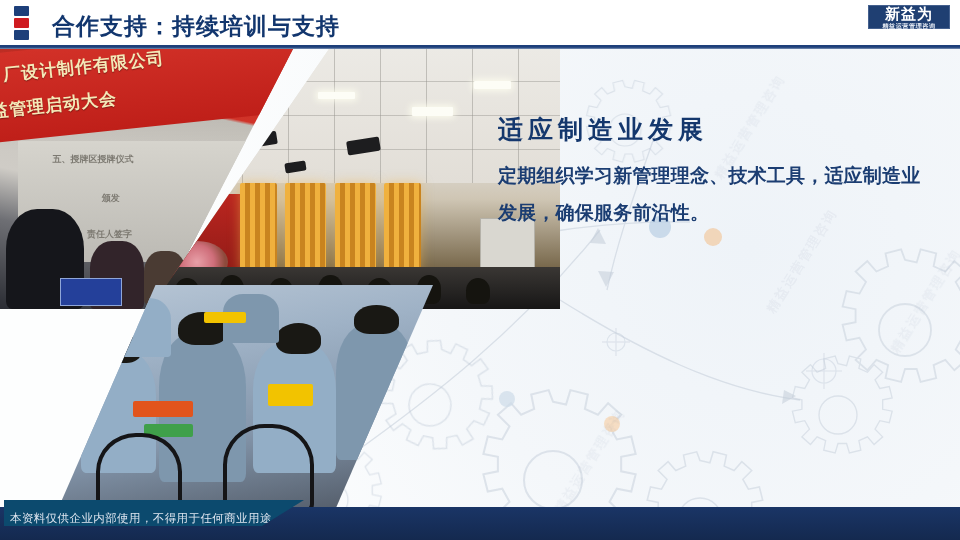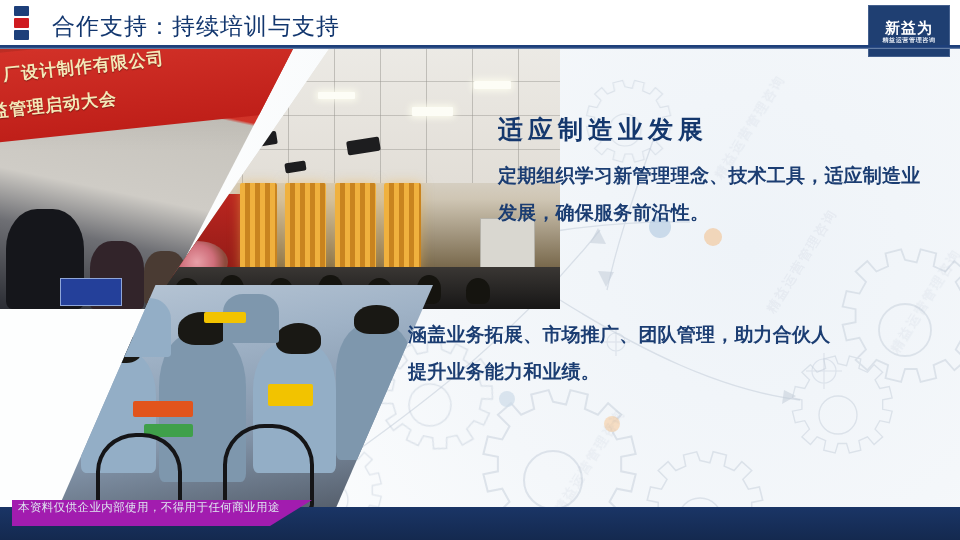--- a/index.html
+++ b/index.html
@@ -47,29 +47,29 @@
   .marks{
     position:absolute;left:14px;top:6px;
     display:flex;flex-direction:column;gap:2px;
   }
   .marks i{display:block;width:15px;height:10px;border-radius:1px;}
   .mk-a{background:#1d3f7a;}
   .mk-b{background:#cf1b20;}
   .mk-c{background:#1d3f7a;}
   .slide-title{
     position:absolute;left:52px;top:11px;
-    font-size:23px;font-weight:400;color:#12366e;
+    font-size:23px;font-weight:700;color:#12366e;
     letter-spacing:1px;
     white-space:nowrap;
   }
 
   
   .logo{
     position:absolute;right:10px;top:5px;
-    width:82px;height:52px;
+    width:82px;height:24px;
     background:#1f3f72;
     border:1px solid #44608e;
     display:flex;flex-direction:column;
     align-items:center;justify-content:center;
     box-sizing:border-box;
   }
   .logo-main{
     color:#ffffff;font-size:15px;font-weight:700;
     letter-spacing:1px;line-height:1;
   }
@@ -207,26 +207,26 @@
   
   .footer{
     position:absolute;left:0;bottom:0;width:960px;height:33px;
     background:#162f5e;
   }
   .footer-band{
     position:absolute;left:0;bottom:0;width:960px;height:33px;
     background:linear-gradient(to bottom,#1a3566,#14294f);
   }
   .footer-tab{
-    position:absolute;left:12px;bottom:14px;
+    position:absolute;left:4px;bottom:14px;
     width:300px;height:26px;
-    background:#a21caf;
+    background:#0c4a6e;
     -webkit-clip-path:polygon(0 0,100% 0,86% 100%,0 100%);
     clip-path:polygon(0 0,100% 0,86% 100%,0 100%);
-    display:flex;align-items:flex-start;
+    display:flex;align-items:flex-end;
   }
   .footer-text{
     color:#dfe6f0;font-size:11.5px;font-weight:400;
     letter-spacing:.4px;margin-left:6px;white-space:nowrap;
   }
 </style>
 </head>
 <body>
 
 <div id="slide">
@@ -290,20 +290,25 @@
 
   <div class="wm" style="left:742px;top:252px;">精益运营管理咨询</div>
   <div class="wm" style="left:690px;top:118px;">精益运营管理咨询</div>
   <div class="wm" style="left:866px;top:292px;">精益运营管理咨询</div>
   <div class="wm" style="left:530px;top:452px;">精益运营管理咨询</div>
 
   <div class="collage">
 
     <div class="photo p1">
       <div class="inner">
+        <div class="screen">
+          <b>五、授牌区授牌仪式</b>
+          <b class="t2">颁发</b>
+          <b class="t3">责任人签字</b>
+        </div>
         <div class="fig f1"></div>
         <div class="fig f2"></div>
         <div class="fig f3"></div>
         <div class="plaque"></div>
         <div class="banner">
           <span>厂设计制作有限公司</span>
           <span class="l2">益管理启动大会</span>
         </div>
       </div>
     </div>
@@ -372,21 +377,20 @@
     </div>
   </div>
   <div class="header-rule"></div>
 
   <div class="block blk1">
     <h2 class="b-head">适应制造业发展</h2>
     <p class="b-body">定期组织学习新管理理念、技术工具，适应制造业发展，确保服务前沿性。</p>
   </div>
 
   <div class="block blk2">
-    <p class="b-body">涵盖业务拓展、市场推广、团队管理，助力合伙人提升业务能力和业绩。</p>
   </div>
 
   <div class="footer">
     <div class="footer-band"></div>
     <div class="footer-tab">
       <span class="footer-text">本资料仅供企业内部使用，不得用于任何商业用途</span>
     </div>
   </div>
 
 </div>

